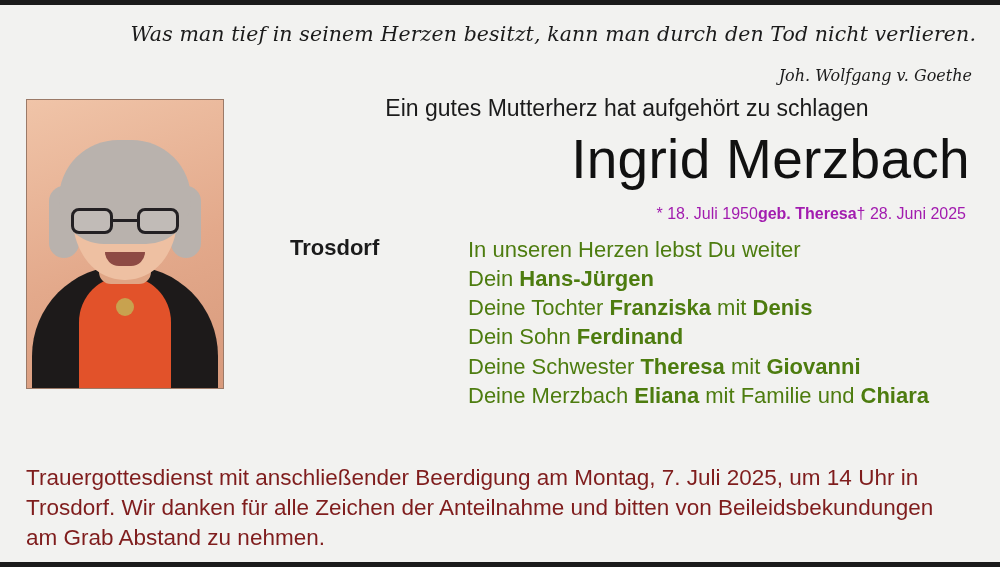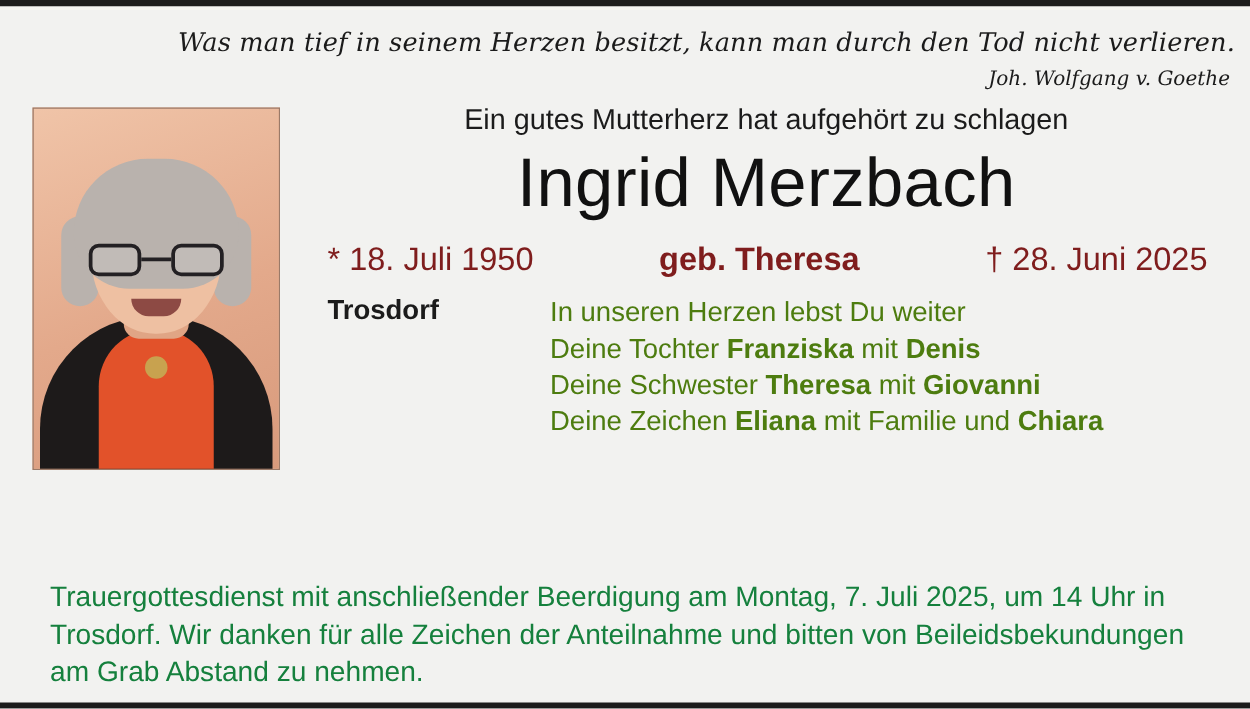--- a/index.html
+++ b/index.html
@@ -26,43 +26,44 @@
   }
   .border-bottom {
     position: absolute;
     bottom: 0; left: 0; right: 0;
     height: 5px;
     background: #1b1b1b;
   }
   .quote-block {
     padding-top: 22px;
     text-align: right;
-    padding-right: 12px;
+    padding-right: 24px;
   }
   .quote {
     font-family: "DejaVu Serif", serif;
     font-style: italic;
     font-size: 20.5px;
     color: #1b1b1b;
     letter-spacing: 0.1px;
     white-space: nowrap;
   }
   .quote-author {
     font-family: "DejaVu Serif", serif;
     font-style: italic;
     font-size: 16px;
     color: #1b1b1b;
-    margin-top: 7px;
+    margin-top: 20px;
     padding-right: 4px;
   }
   .main-row {
     display: flex;
     flex-direction: row;
     align-items: flex-start;
     margin-top: 8px;
+    gap: 28px;
   }
   .photo-col {
     width: 250px;
     flex: 0 0 250px;
     display: flex;
     justify-content: center;
     padding-top: 6px;
   }
   .photo-frame {
     width: 196px;
@@ -198,33 +199,33 @@
     padding-right: 30px;
     padding-left: 6px;
   }
   .intro {
     text-align: center;
     font-size: 23px;
     color: #1b1b1b;
     margin-top: 2px;
   }
   .name {
-    text-align: center;
+    text-align: right;
     font-size: 55px;
     line-height: 1.08;
     color: #111;
     margin-top: 8px;
     letter-spacing: 0.3px;
   }
   .dates {
     display: flex;
-    justify-content: space-between;
+    justify-content: flex-end;
     align-items: baseline;
-    font-size: 26px;
-    color: #7f1d1d;
+    font-size: 16px;
+    color: #a21caf;
     margin-top: 16px;
     padding: 0 4px 0 6px;
   }
   .dates .mid {
     font-weight: bold;
   }
   .dates .birth, .dates .death {
     white-space: nowrap;
   }
   .lower {
@@ -246,24 +247,24 @@
     line-height: 1.32;
   }
   .mourners div {
     white-space: nowrap;
   }
   .mourners b { font-weight: bold; }
   .footer {
     position: absolute;
     left: 0; right: 6px;
     bottom: 14px;
-    padding: 0 40px;
+    padding: 0 26px;
     font-size: 22.5px;
     line-height: 1.33;
-    color: #15803d;
+    color: #7f1d1d;
   }
 </style>
 </head>
 <body>
 
 <div class="obituary">
 
   <div class="border-top"></div>
 
   <div class="quote-block">
@@ -300,27 +301,33 @@
         <span class="birth">* 18. Juli 1950</span>
         <span class="mid">geb. Theresa</span>
         <span class="death">† 28. Juni 2025</span>
       </div>
 
       <div class="lower">
         <div class="place">Trosdorf</div>
         <div class="mourners">
           <div>In unseren Herzen lebst Du weiter</div>
           <div>
+            <span>Dein </span><b>Hans-Jürgen</b>
+          </div>
+          <div>
             <span>Deine Tochter </span><b>Franziska</b><span> mit </span><b>Denis</b>
           </div>
           <div>
+            <span>Dein Sohn </span><b>Ferdinand</b>
+          </div>
+          <div>
             <span>Deine Schwester </span><b>Theresa</b><span> mit </span><b>Giovanni</b>
           </div>
           <div>
-            <span>Deine Zeichen </span><b>Eliana</b><span> mit Familie und </span><b>Chiara</b>
+            <span>Deine Merzbach </span><b>Eliana</b><span> mit Familie und </span><b>Chiara</b>
           </div>
         </div>
       </div>
     </div>
 
   </div>
 
   <div class="footer">Trauergottesdienst mit anschließender Beerdigung am Montag, 7. Juli 2025, um 14 Uhr in Trosdorf. Wir danken für alle Zeichen der Anteilnahme und bitten von Beileidsbekundungen am Grab Abstand zu nehmen.</div>
 
   <div class="border-bottom"></div>

